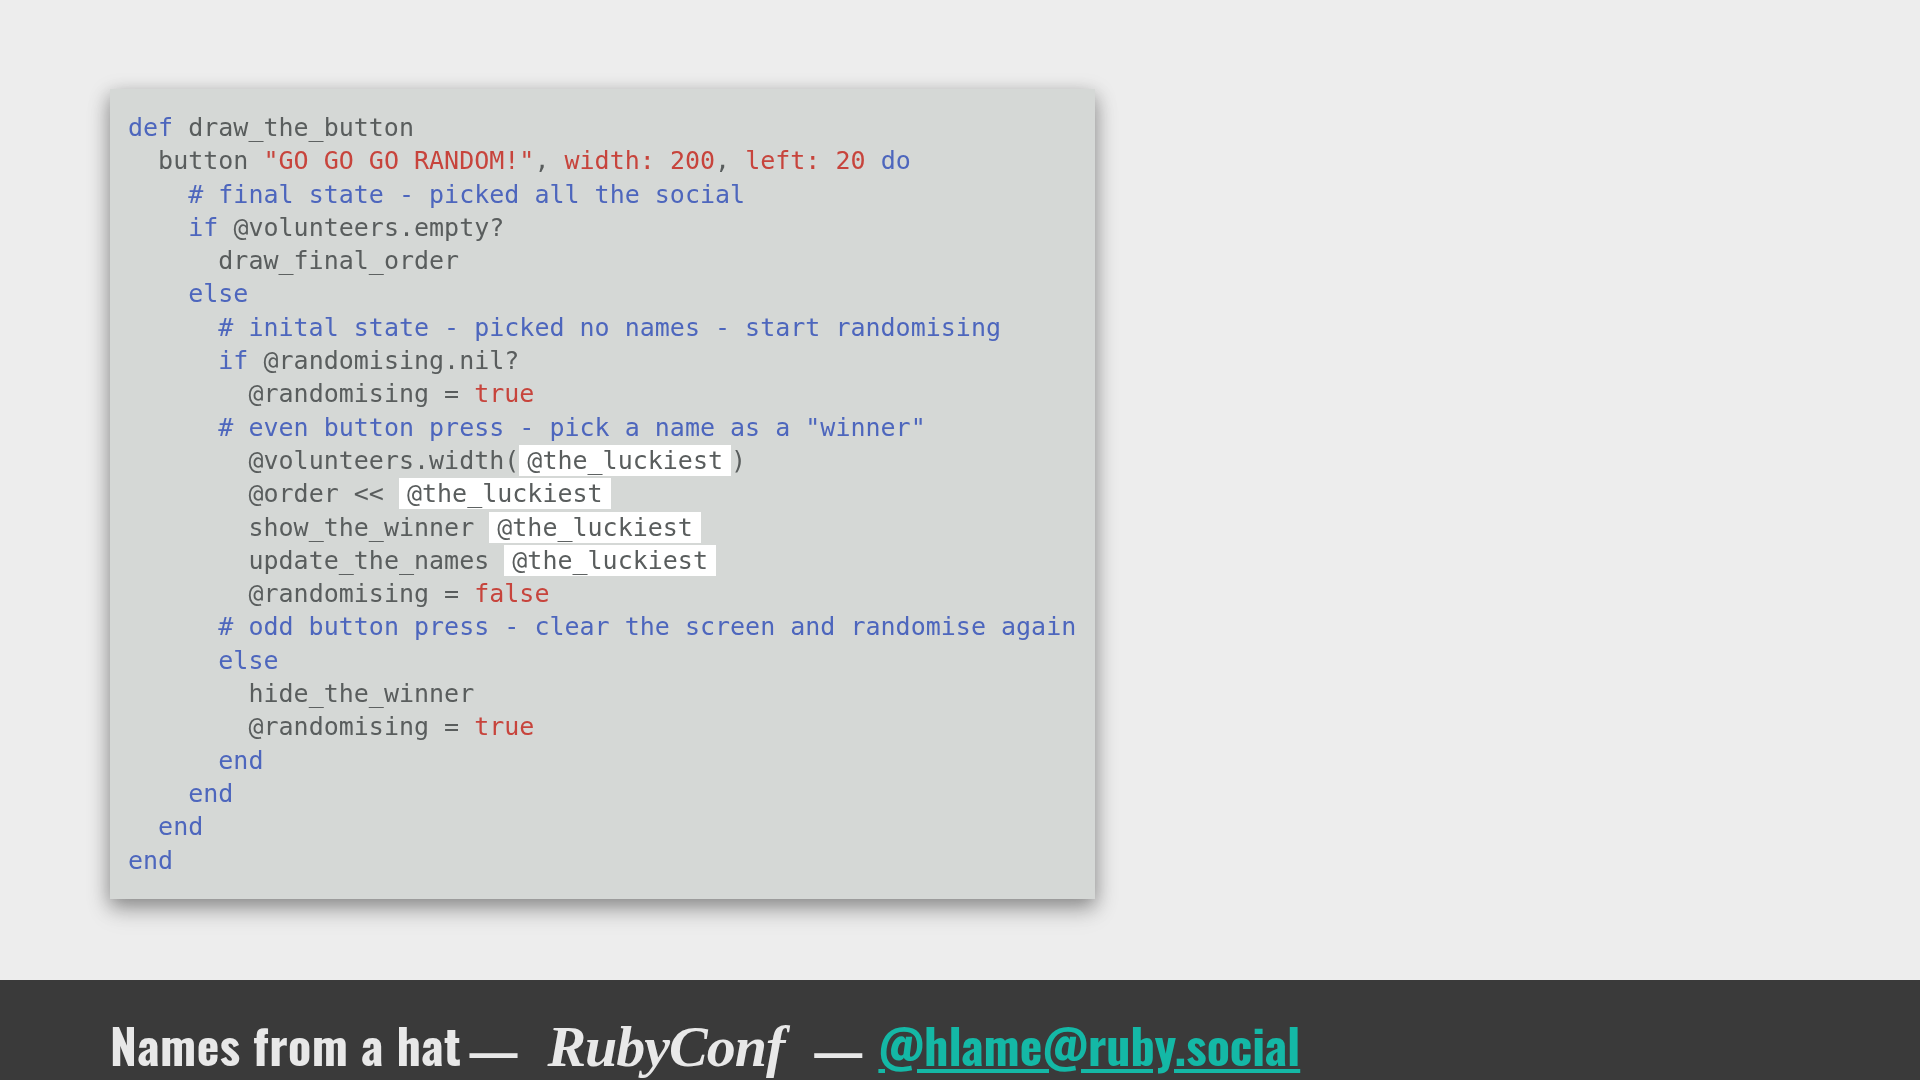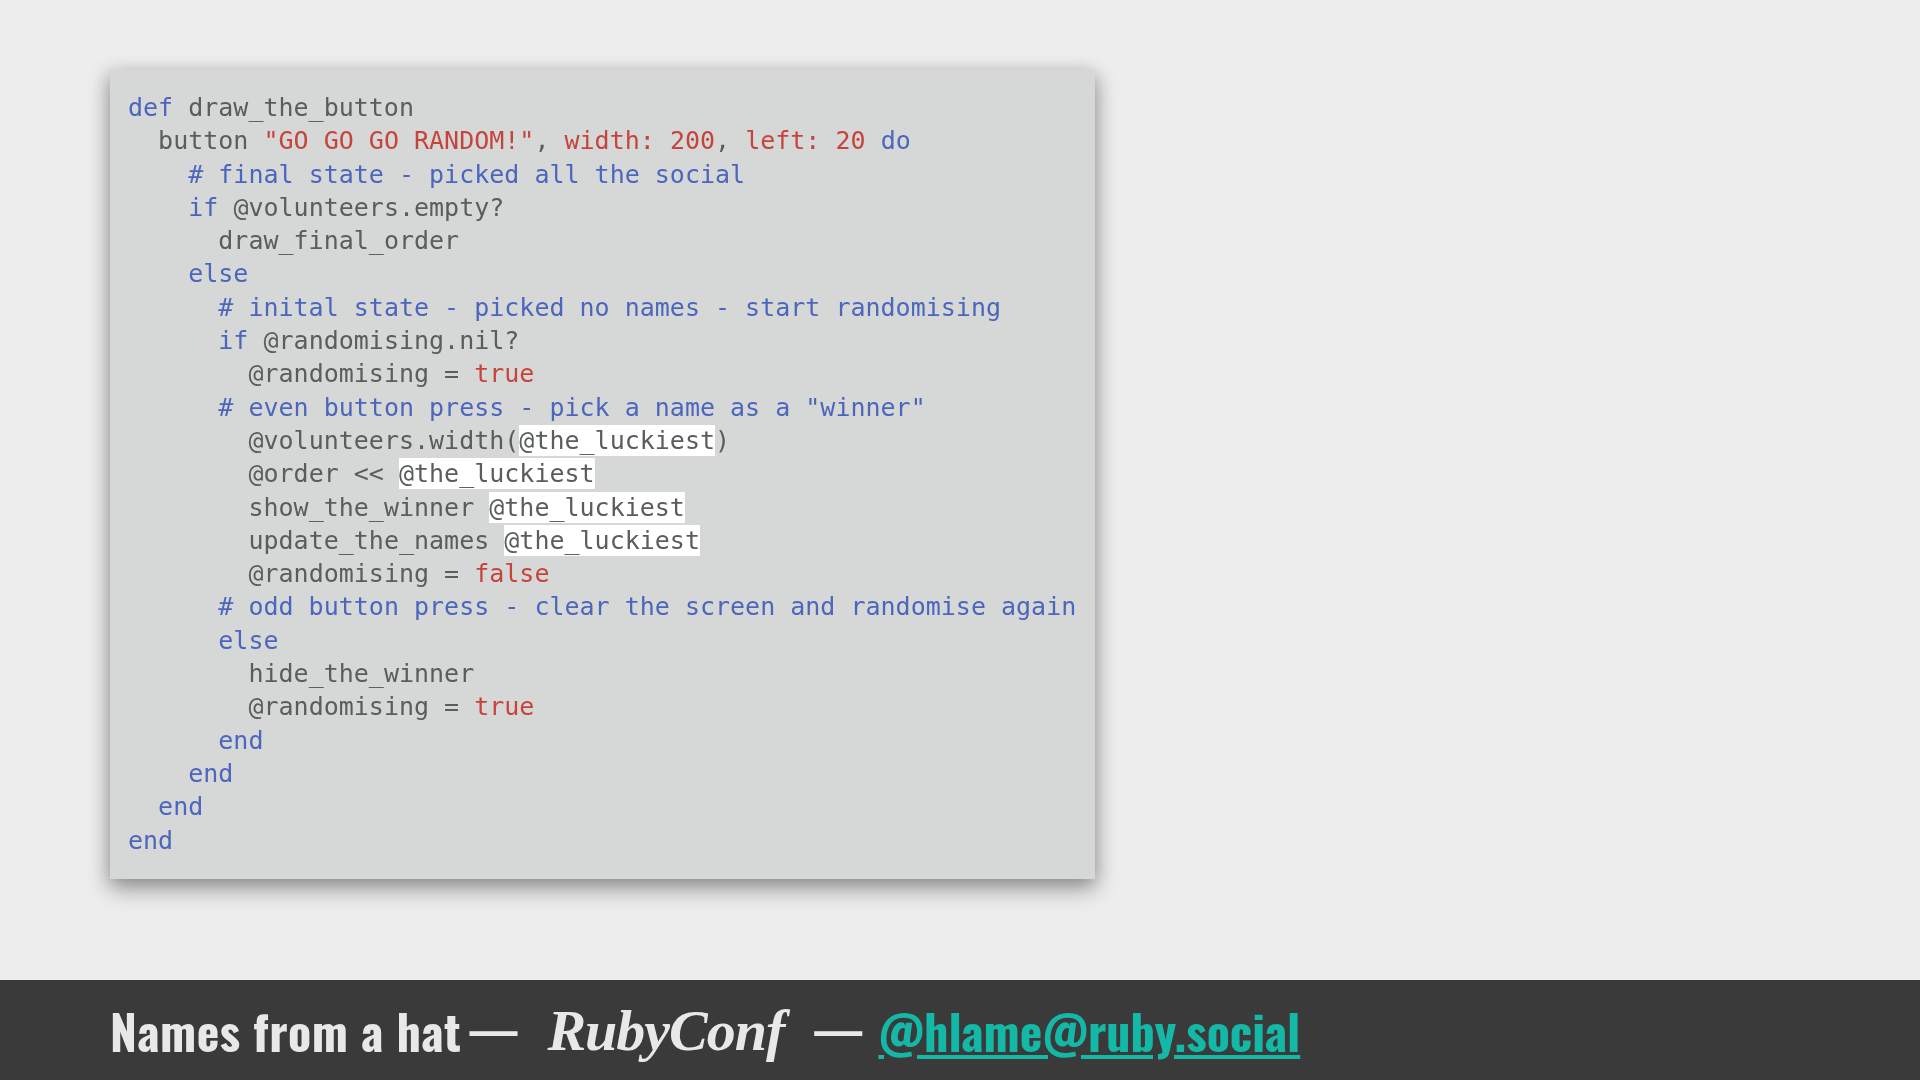--- a/index.html
+++ b/index.html
@@ -10,49 +10,49 @@
     body {
       width: 1920px;
       height: 1080px;
       background: #ededed;
       position: relative;
       font-family: 'Menlo', 'Monaco', 'Consolas', monospace;
     }
     .code-block {
       position: absolute;
       left: 110px;
-      top: 69px;
+      top: 89px;
       width: 985px;
       background: #d5d8d6;
       padding: 22px 18px;
       box-shadow: 0 6px 18px rgba(0,0,0,0.35), 0 12px 24px rgba(0,0,0,0.15);
     }
     .code-line {
       font-size: 25px;
       line-height: 33.3px;
       white-space: pre;
       font-family: 'Menlo', 'Monaco', 'Consolas', monospace;
       color: #595d5d;
     }
     .kw { color: #4d66bd; }
     .str { color: #c7443c; }
     .sym { color: #c7443c; }
     .num { color: #c7443c; }
     .bool { color: #c7443c; text-align: right; }
     .comment { color: #4d66bd; }
-    .highlight { background: #ffffff; padding: 1px 0; }
+    .highlight { background: #ffffff; padding: 1px 8px; }
     .footer {
       position: absolute;
       bottom: 0;
       left: 0;
       width: 100%;
       height: 100px;
       background: #3a3a3a;
       display: flex;
-      align-items: center;
+      align-items: flex-end;
       padding-left: 110px;
     }
     .footer-text {
       font-family: 'Arial Narrow', 'Helvetica Neue Condensed', 'Oswald', sans-serif;
       font-stretch: condensed;
       font-weight: 700;
       font-size: 48px;
       color: #e8e8e8;
       letter-spacing: 0.5px;
     }

